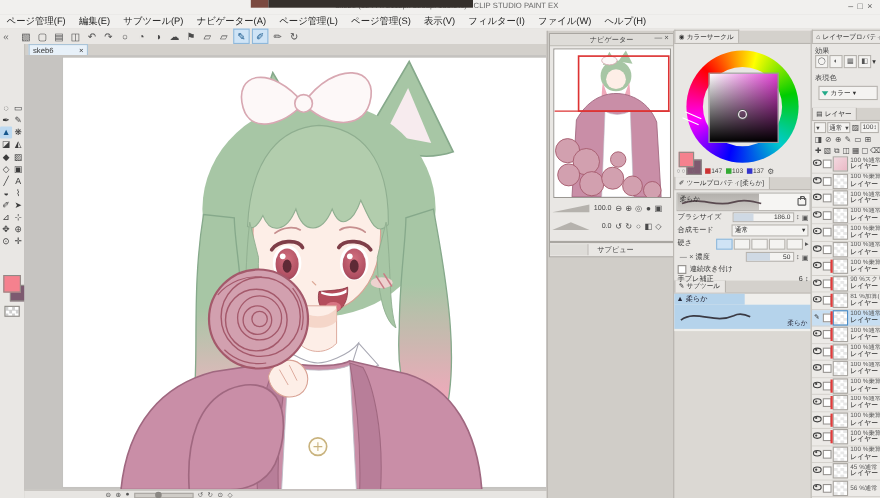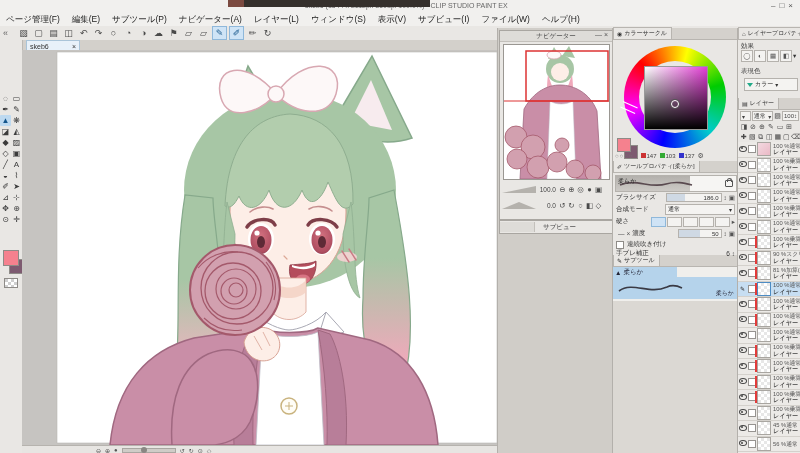--- a/index.html
+++ b/index.html
@@ -140,24 +140,24 @@
     <div class="abs winbtns"><span>–</span><span>□</span><span>×</span></div>
   </div>
   <div class="abs overlay-avatar"></div>
   <div class="abs overlay-strip"></div>
 
   <div class="abs menubar" id="menubar">
       <span>ページ管理(F)</span>
       <span>編集(E)</span>
       <span>サブツール(P)</span>
       <span>ナビゲーター(A)</span>
-      <span>レイヤー(L)</span>
-      <span>ウィンドウ(S)</span>
+      <span>ページ管理(L)</span>
+      <span>ページ管理(S)</span>
       <span>表示(V)</span>
-      <span>サブビュー(I)</span>
+      <span>フィルター(I)</span>
       <span>ファイル(W)</span>
       <span>ヘルプ(H)</span>
     </div>
 
   <div class="abs toolbar" id="cmdbar">
     <span class="tb-chev">«</span>
   <span class="tbi">▧</span>
       <span class="tbi">▢</span>
       <span class="tbi">▤</span>
       <span class="tbi">◫</span>

